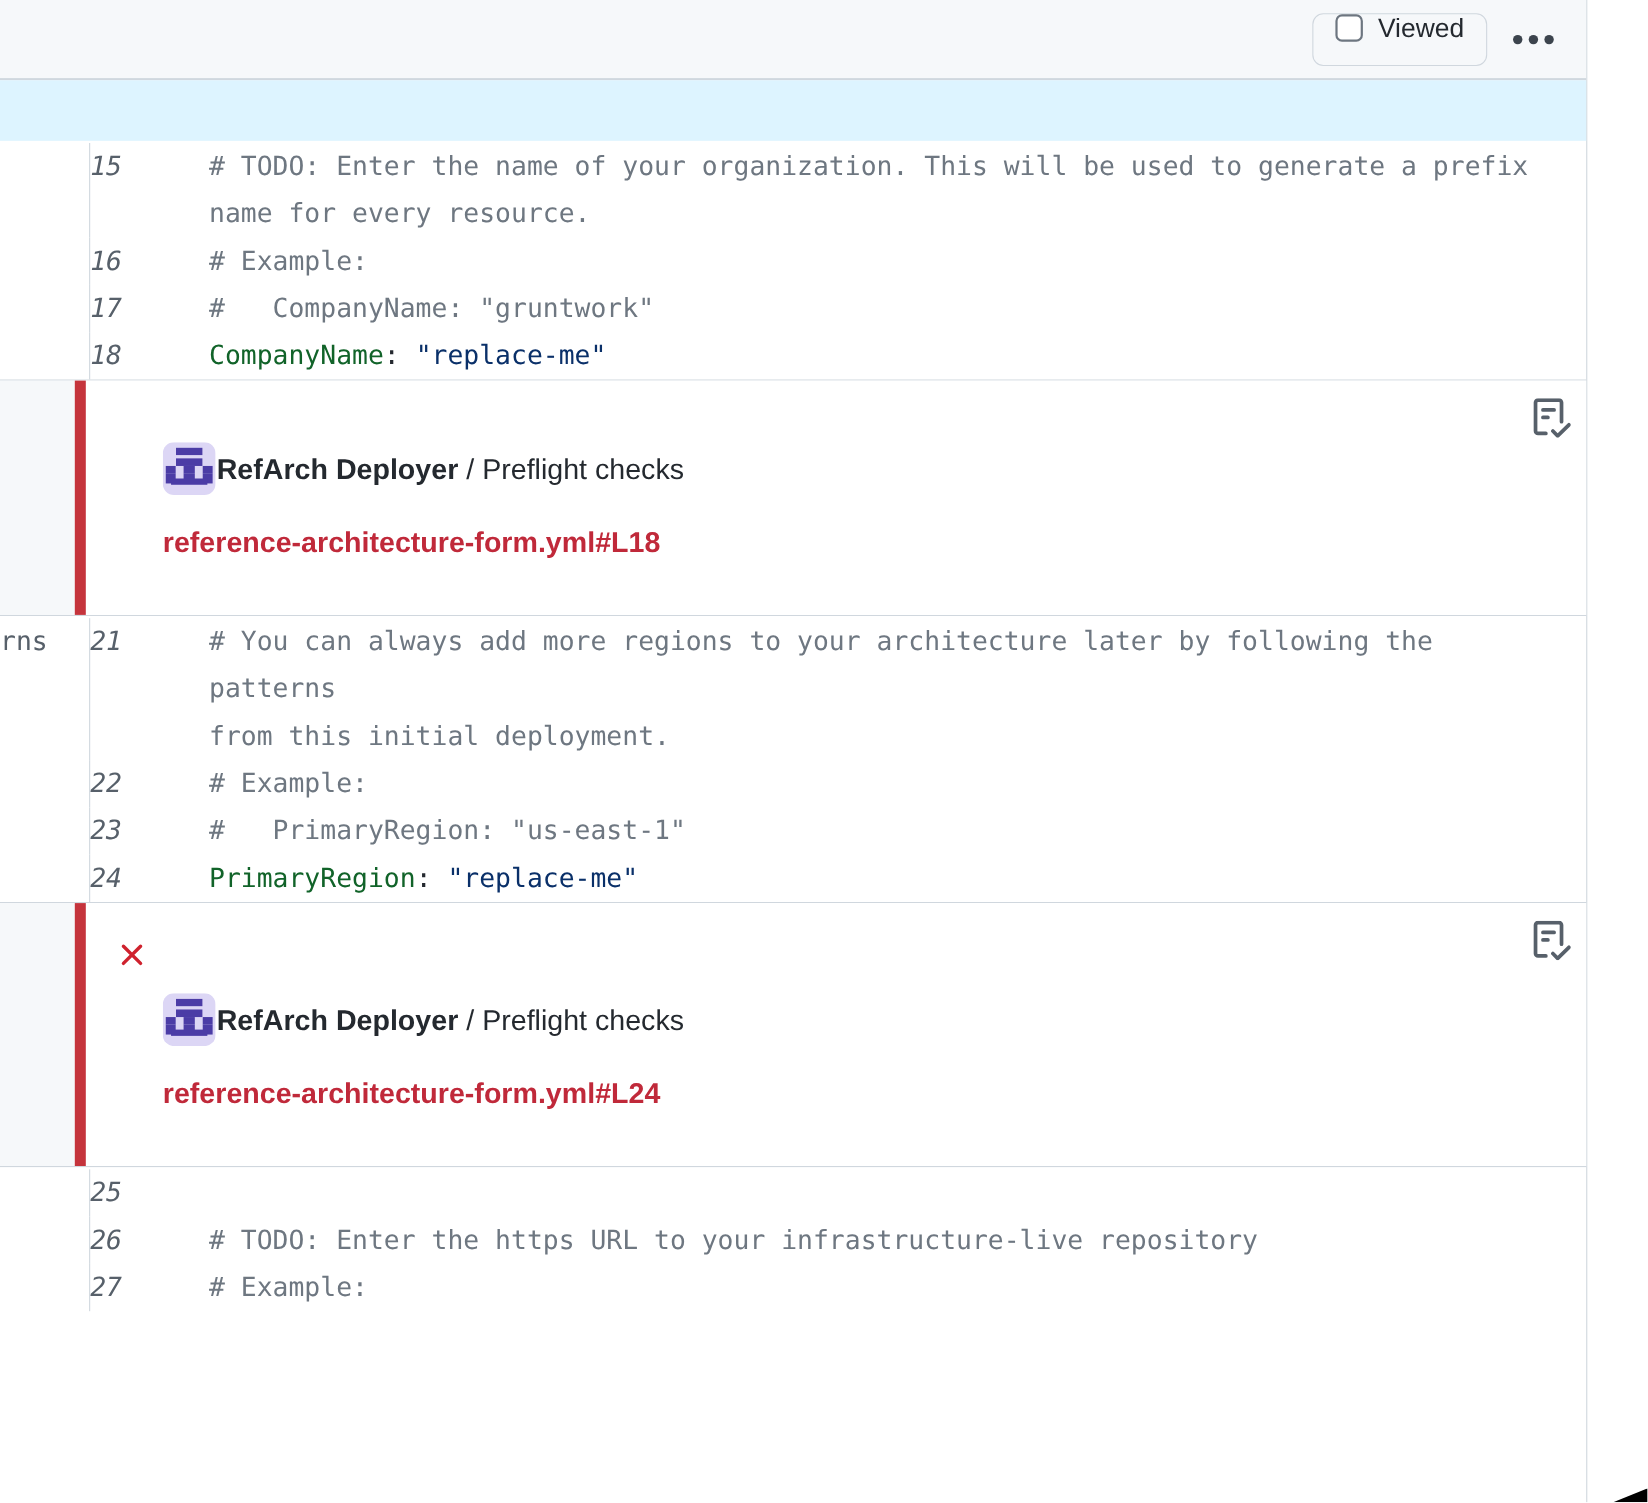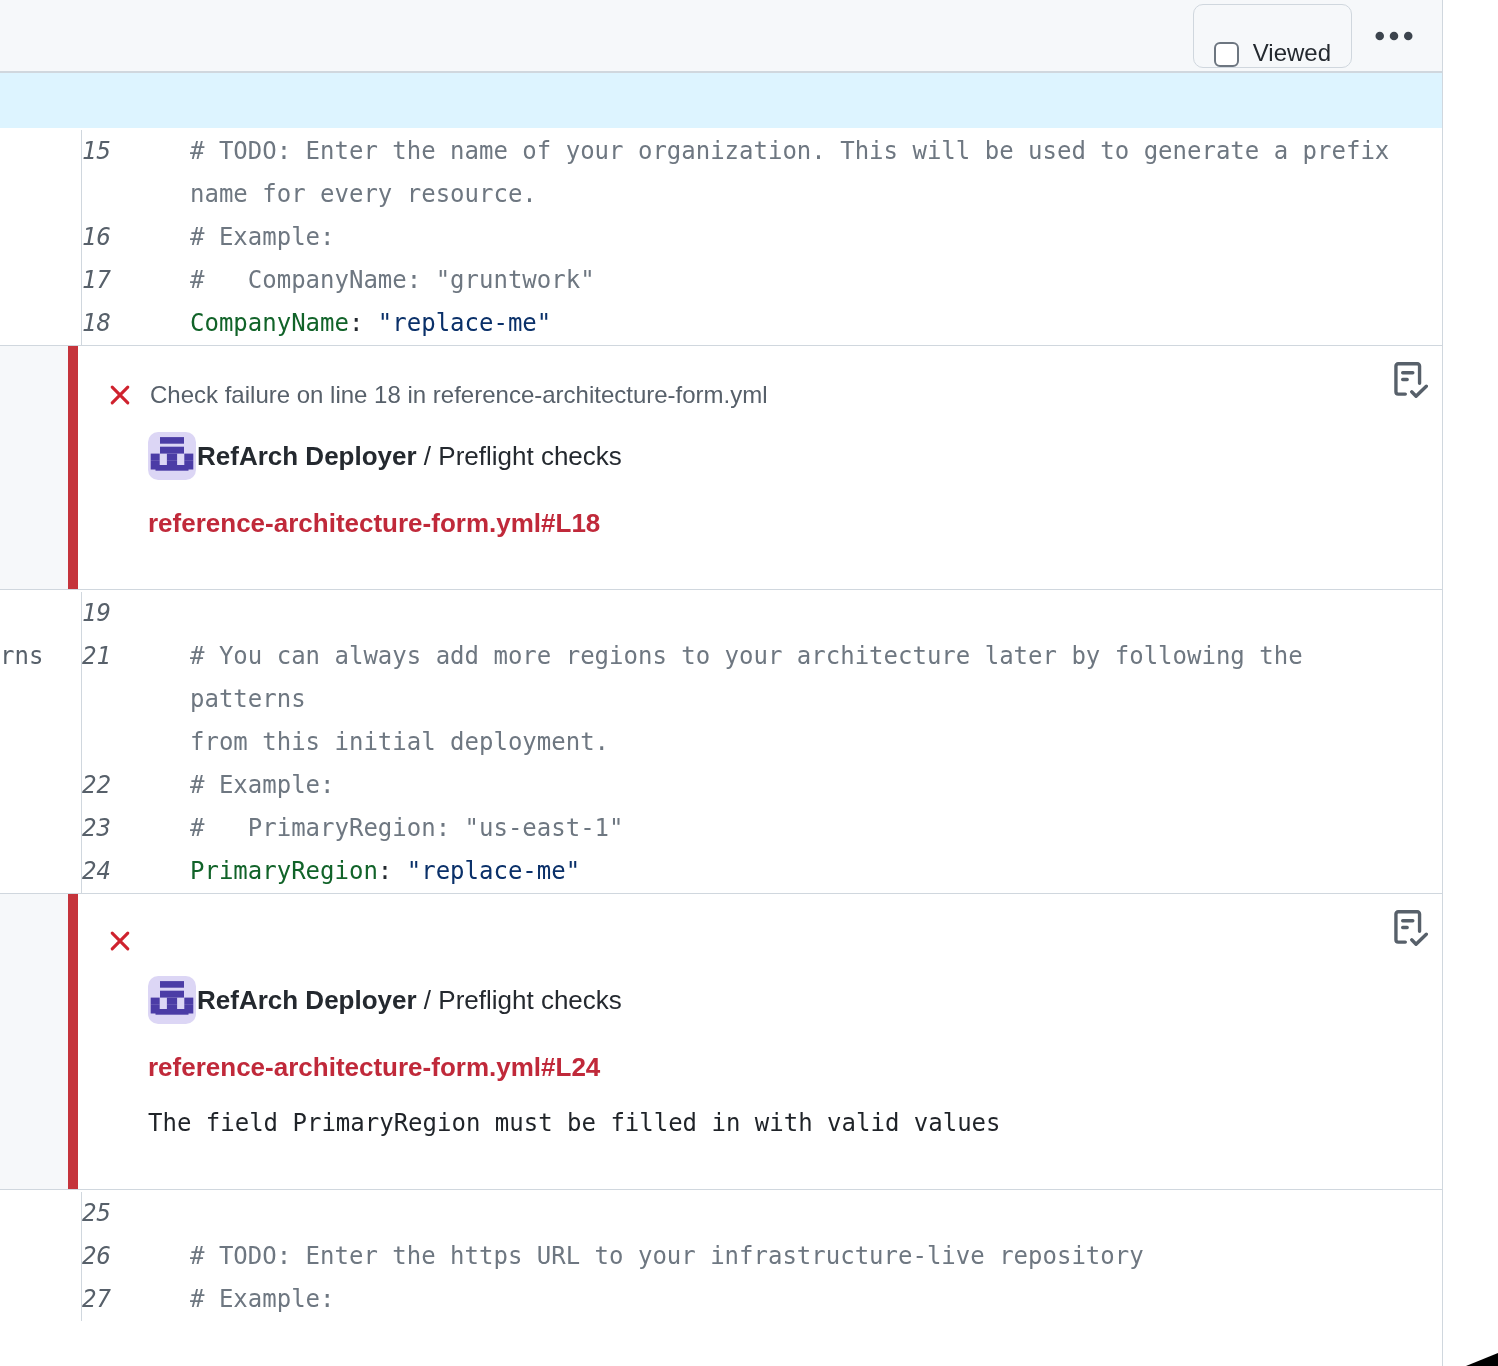--- a/index.html
+++ b/index.html
@@ -11,21 +11,21 @@
   *{box-sizing:border-box;margin:0;padding:0;}
   html,body{background:#fff;}
   body{font-family:"Liberation Sans",sans-serif;color:var(--dark);}
   #app{position:relative;width:1498px;height:1366px;overflow:hidden;background:#fff;}
 
   .file-card{position:absolute;left:0;top:0;width:1443px;height:1366px;border-right:1px solid var(--border);background:#fff;}
 
   
   .file-header{height:73px;background:var(--header-bg);border-bottom:2px solid var(--border);
     display:flex;align-items:center;justify-content:flex-end;padding-right:26px;gap:20px;}
-  .viewed-btn{display:flex;align-items:flex-end;gap:14px;height:64px;padding:0 20px;
+  .viewed-btn{display:flex;align-items:flex-start;gap:14px;height:48px;padding:0 20px;
     background:var(--header-bg);border:1px solid var(--border);border-radius:10px;cursor:pointer;}
   .viewed-checkbox{width:25px;height:25px;border:2.5px solid #6d7680;border-radius:6px;background:#fff;}
   .viewed-label{font-size:24px;color:#24292f;}
   .kebab-btn{width:44px;height:44px;display:flex;align-items:center;justify-content:center;cursor:pointer;border-radius:8px;}
 
   
   .hunk-bar{height:55px;background:var(--hunk-blue);}
 
   
   .hunk{padding-top:2px;}
@@ -105,28 +105,21 @@
             <div class="code-text"><span class="seg-comment">#   CompanyName: "gruntwork"</span></div>
           </div>
           <div class="code-row">
             <div class="gutter-l"></div>
             <div class="line-num">18</div>
             <div class="code-text"><span class="seg-key">CompanyName</span><span class="seg-punct">:</span><span class="seg-string"> "replace-me"</span></div>
           </div>
         </div>
         <div class="ann-row">
           <div class="ann-gutter"></div>
-          <div class="ann-box"><div class="ann-header">
-              <span class="ann-x">
-                <svg width="26" height="26" viewBox="0 0 16 16" fill="none" stroke="#cf222e" stroke-width="1.9" stroke-linecap="round">
-    <path d="M3.2 3.2 L12.8 12.8 M12.8 3.2 L3.2 12.8"></path>
-  </svg>
-              </span>
-              <span class="ann-title">Check failure on line 18 in reference-architecture-form.yml</span>
-            </div><div class="ann-app-row">
+          <div class="ann-box"><div class="ann-app-row">
               <span class="ann-avatar">
                 <svg width="48" height="48" viewBox="0 0 16 16">
     <rect x="0" y="0" width="16" height="16" rx="3.4" fill="#dcd6f5"></rect>
     <g fill="#4b3ca6">
       <rect x="4" y="1.7" width="8" height="2.2"></rect>
       <rect x="4" y="4.9" width="8" height="2.3"></rect>
       <rect x="0.9" y="7.2" width="3" height="2.2"></rect>
       <rect x="6.3" y="7.2" width="3.4" height="2.2"></rect>
       <rect x="12.1" y="7.2" width="3" height="2.2"></rect>
       <rect x="0.9" y="9.4" width="3" height="3.1"></rect>
@@ -137,25 +130,20 @@
   </svg>
               </span>
               <span class="ann-app-name"><b>RefArch Deployer</b><span> / Preflight checks</span></span>
             </div><a class="ann-link">reference-architecture-form.yml#L18</a><div class="ann-checklist">
               <svg width="36" height="36" viewBox="0 0 16 16" fill="#57606a">
     <path d="M2.5 1.75v11.5c0 .138.112.25.25.25h3.17a.75.75 0 0 1 0 1.5H2.75A1.75 1.75 0 0 1 1 13.25V1.75C1 .784 1.784 0 2.75 0h8.5C12.216 0 13 .784 13 1.75v7.736a.75.75 0 0 1-1.5 0V1.75a.25.25 0 0 0-.25-.25h-8.5a.25.25 0 0 0-.25.25ZM4.75 4h4.5a.75.75 0 0 1 0 1.5h-4.5a.75.75 0 0 1 0-1.5ZM4 7.75A.75.75 0 0 1 4.75 7h2a.75.75 0 0 1 0 1.5h-2A.75.75 0 0 1 4 7.75Zm11.774 3.537a.75.75 0 0 0-1.048-1.074L10.7 14.145 9.281 12.72a.75.75 0 0 0-1.062 1.058l1.943 1.95a.75.75 0 0 0 1.055.008l4.557-4.45Z"></path>
   </svg>
             </div></div>
         </div>
         <div class="hunk">
-          <div class="code-row">
-            <div class="gutter-l"></div>
-            <div class="line-num">19</div>
-            <div class="code-text"></div>
-          </div>
           <div class="code-row">
             <div class="gutter-l">
               <span class="gutter-overflow">rns</span>
             </div>
             <div class="line-num">21</div>
             <div class="code-text"><span class="seg-comment"># You can always add more regions to your architecture later by following the patterns
 from this initial deployment.</span></div>
           </div>
           <div class="code-row">
             <div class="gutter-l"></div>
@@ -192,21 +180,21 @@
       <rect x="6.3" y="7.2" width="3.4" height="2.2"></rect>
       <rect x="12.1" y="7.2" width="3" height="2.2"></rect>
       <rect x="0.9" y="9.4" width="3" height="3.1"></rect>
       <rect x="6.3" y="9.4" width="3.4" height="3.1"></rect>
       <rect x="12.1" y="9.4" width="3" height="3.1"></rect>
       <rect x="2.5" y="11" width="11" height="1.9"></rect>
     </g>
   </svg>
               </span>
               <span class="ann-app-name"><b>RefArch Deployer</b><span> / Preflight checks</span></span>
-            </div><a class="ann-link">reference-architecture-form.yml#L24</a><div class="ann-message">The field PrimaryRegion must be filled in with valid values</div><div class="ann-checklist">
+            </div><a class="ann-link">reference-architecture-form.yml#L24</a><div class="ann-checklist">
               <svg width="36" height="36" viewBox="0 0 16 16" fill="#57606a">
     <path d="M2.5 1.75v11.5c0 .138.112.25.25.25h3.17a.75.75 0 0 1 0 1.5H2.75A1.75 1.75 0 0 1 1 13.25V1.75C1 .784 1.784 0 2.75 0h8.5C12.216 0 13 .784 13 1.75v7.736a.75.75 0 0 1-1.5 0V1.75a.25.25 0 0 0-.25-.25h-8.5a.25.25 0 0 0-.25.25ZM4.75 4h4.5a.75.75 0 0 1 0 1.5h-4.5a.75.75 0 0 1 0-1.5ZM4 7.75A.75.75 0 0 1 4.75 7h2a.75.75 0 0 1 0 1.5h-2A.75.75 0 0 1 4 7.75Zm11.774 3.537a.75.75 0 0 0-1.048-1.074L10.7 14.145 9.281 12.72a.75.75 0 0 0-1.062 1.058l1.943 1.95a.75.75 0 0 0 1.055.008l4.557-4.45Z"></path>
   </svg>
             </div></div>
         </div>
         <div class="hunk">
           <div class="code-row">
             <div class="gutter-l"></div>
             <div class="line-num">25</div>
             <div class="code-text"></div>

